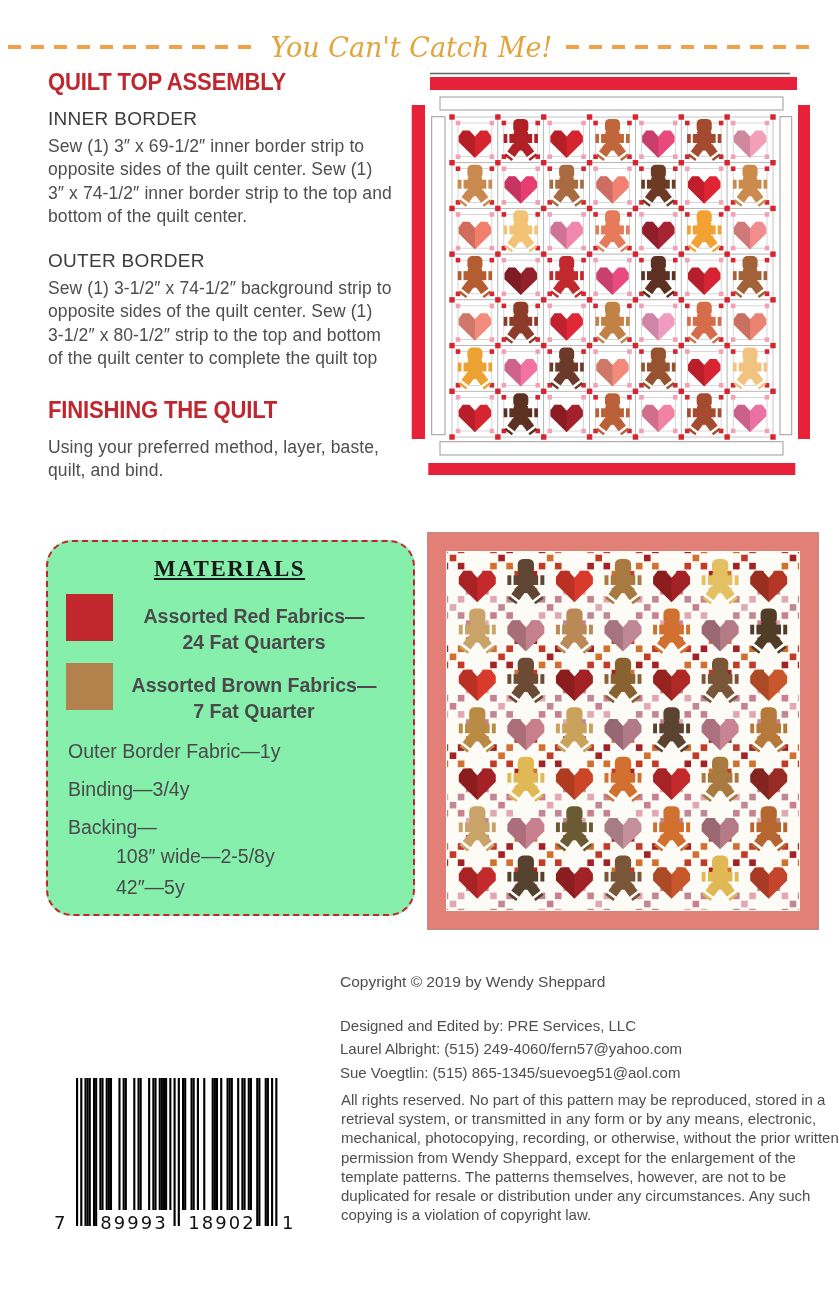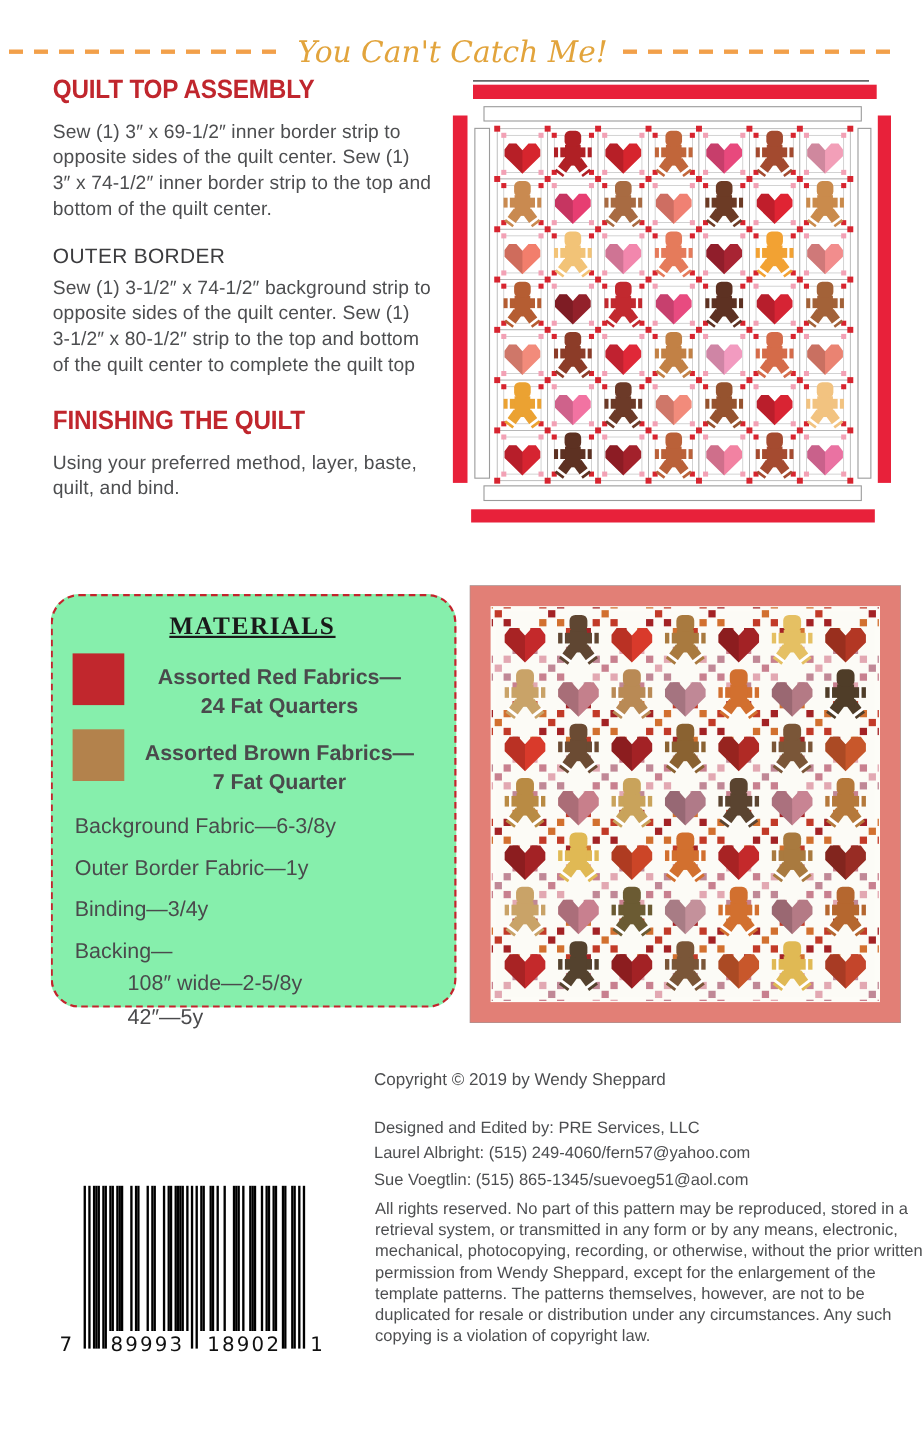--- a/index.html
+++ b/index.html
@@ -57,20 +57,21 @@
 <body>
 
 <div class="header-rule">
   <div class="dash"></div>
   <div class="script-title">You Can't Catch Me!</div>
   <div class="dash"></div>
 </div>
 
 <div class="left-col">
   <h1 class="red">QUILT TOP ASSEMBLY</h1>
+  <h2 class="sub">INNER BORDER</h2>
   <p class="body">Sew (1) 3″ x 69-1/2″ inner border strip to opposite sides of the quilt center. Sew (1) 3″ x 74-1/2″ inner border strip to the top and bottom of the quilt center.</p>
   <h2 class="sub">OUTER BORDER</h2>
   <p class="body">Sew (1) 3-1/2″ x 74-1/2″ background strip to opposite sides of the quilt center. Sew (1) 3-1/2″ x 80-1/2″ strip to the top and bottom of the quilt center to complete the quilt top</p>
   <div class="gap-lg"></div>
   <h1 class="red">FINISHING THE QUILT</h1>
   <p class="body">Using your preferred method, layer, baste, quilt, and bind.</p>
 </div>
 
 <div class="materials">
   <div class="materials-heading">MATERIALS</div>
@@ -81,21 +82,20 @@
       <div>24 Fat Quarters</div>
     </div>
   </div>
   <div class="mat-row">
     <div class="swatch" id="swatch-1" style="background: rgb(179, 130, 76);"></div>
     <div class="mat-text">
       <div>Assorted Brown Fabrics—</div>
       <div>7 Fat Quarter</div>
     </div>
   </div>
-  <div class="mat-line">Background Fabric—6-3/8y</div>
   <div class="mat-line">Outer Border Fabric—1y</div>
   <div class="mat-line">Binding—3/4y</div>
   <div class="mat-line">Backing—</div>
   <div class="backing-sub">108″ wide—2-5/8y</div>
   <div class="backing-sub">42″—5y</div>
 </div>
 
 <div class="diagram" id="quilt-diagram"><svg xmlns="http://www.w3.org/2000/svg" width="400" height="404" viewBox="0 0 400 404">
       <line x1="19" y1="1.5" x2="379" y2="1.5" stroke="#666" stroke-width="1.6"></line>
       <rect x="19" y="5" width="367" height="13" fill="#e8213a"></rect>

